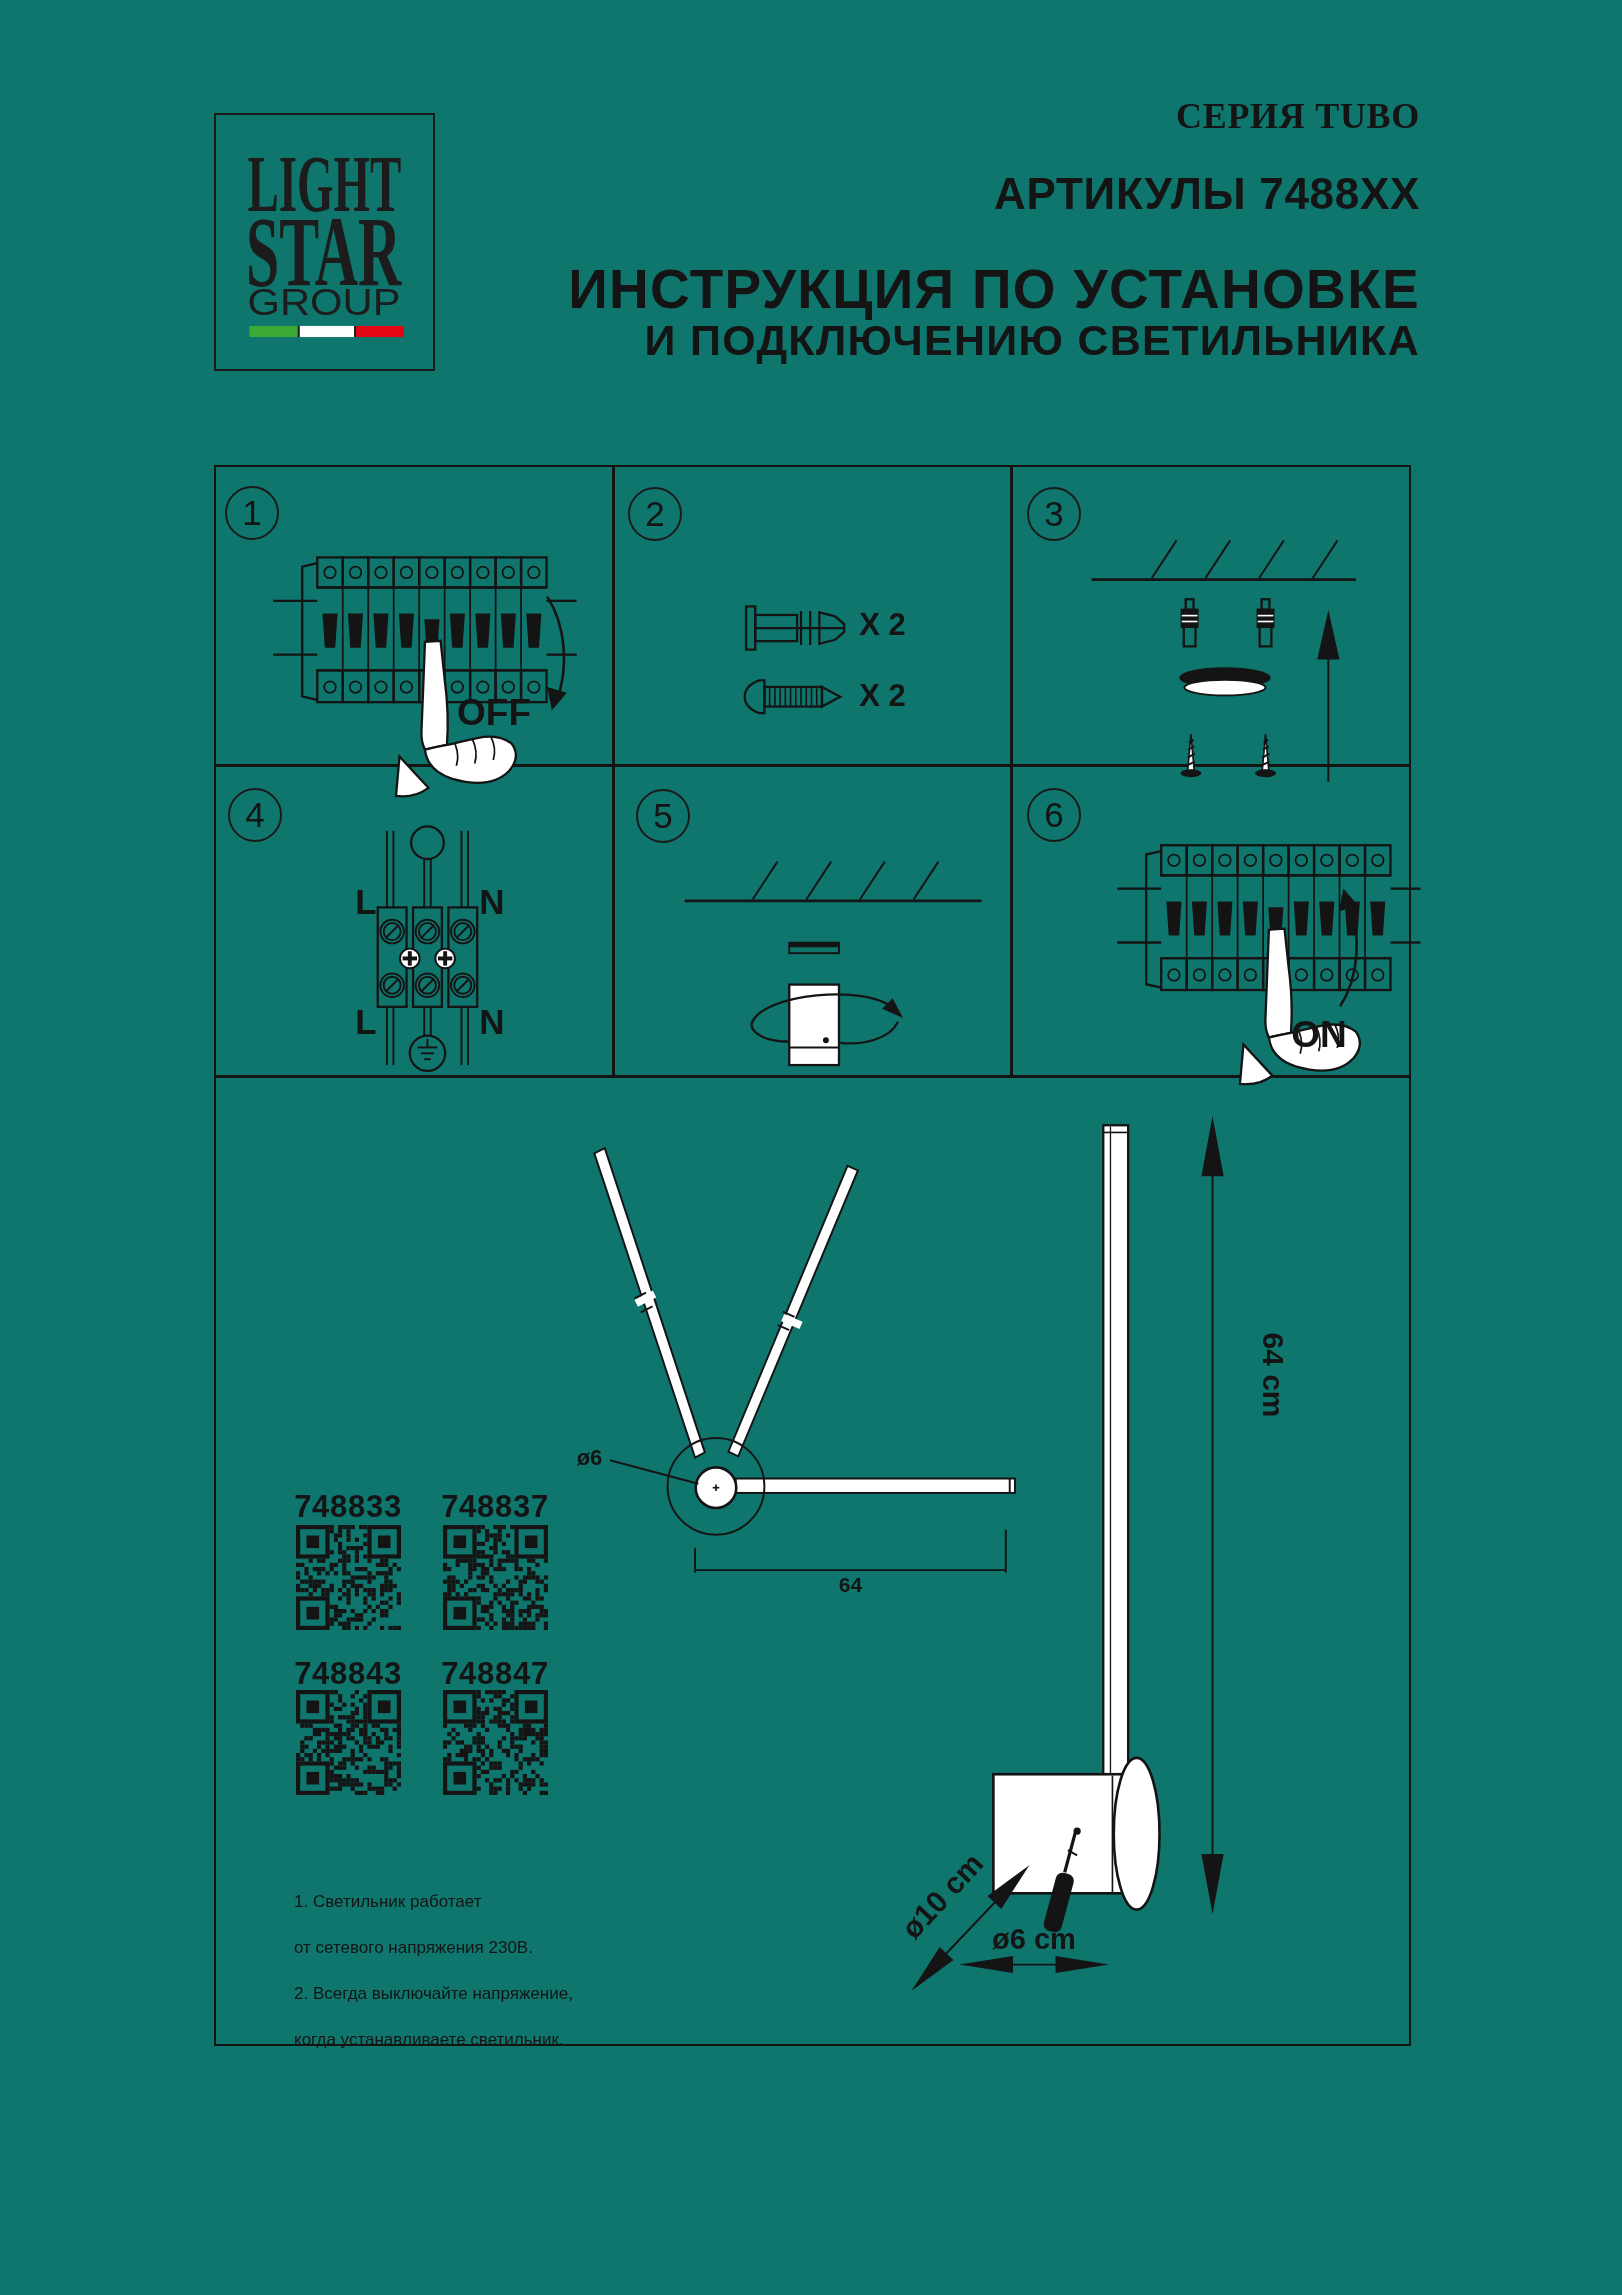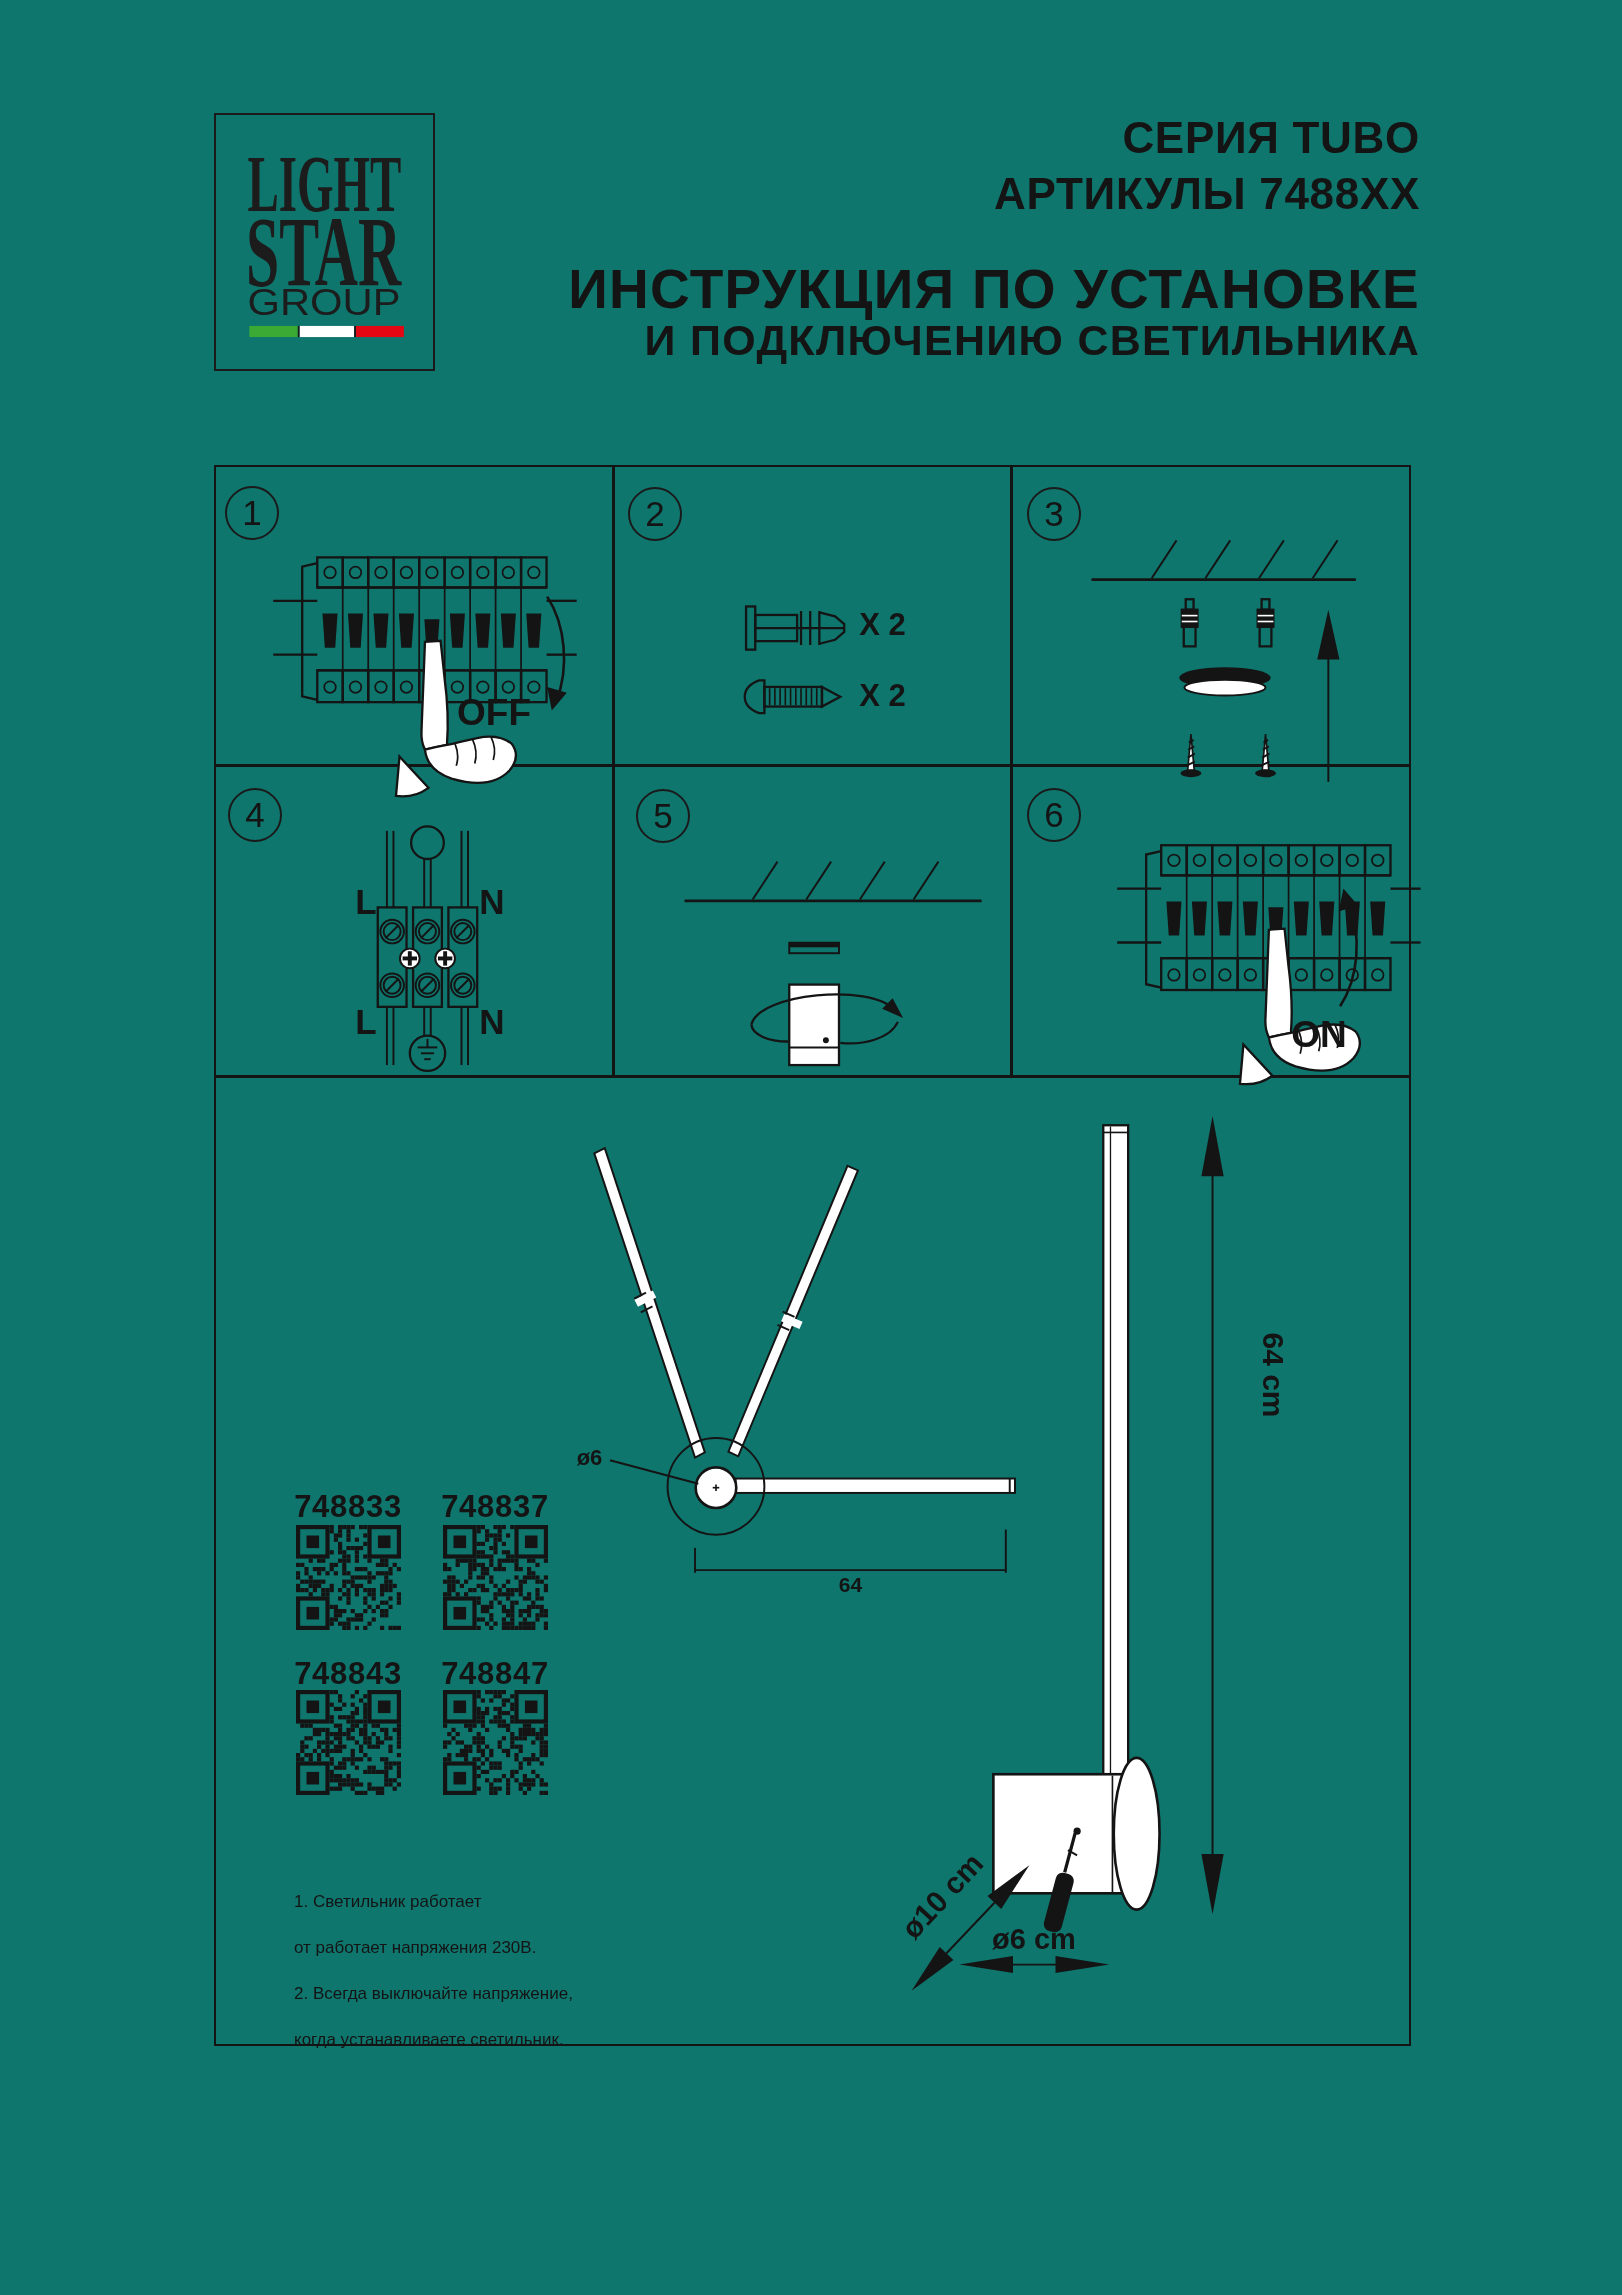--- a/index.html
+++ b/index.html
@@ -3,21 +3,21 @@
 <meta charset="utf-8">
 <style>
   html,body{margin:0;padding:0;background:#e8e8e8;}
   .page{position:relative;width:1623px;height:2295px;background:#0f766e;overflow:hidden;
         font-family:"Liberation Sans","DejaVu Sans",sans-serif;color:#141414;}
   .abs{position:absolute;}
   
   .logo-box{left:214px;top:113px;width:221px;height:258px;border:2.6px solid #1a1a1a;box-sizing:border-box;}
   
   .hline{position:absolute;right:203px;text-align:right;font-weight:bold;white-space:nowrap;letter-spacing:0.7px;}
-  .h-series{top:113px;font-size:44px;}
+  .h-series{top:95px;font-size:36px;font-family:Liberation Serif, serif;}
   .h-articles{top:169px;font-size:44px;}
   .h-t1{top:257px;font-size:55px;letter-spacing:1.3px;}
   .h-t2{top:316px;font-size:43px;letter-spacing:1.3px;}
   
   .grid-outer{left:214px;top:465px;width:1197px;height:1581px;border:2.6px solid #141414;box-sizing:border-box;}
   .vdiv{width:2.6px;background:#141414;top:465px;height:613px;}
   .hdiv{left:214px;width:1197px;height:2.6px;background:#141414;}
   
   .stepc{width:54px;height:54px;border:2.6px solid #1a1a1a;border-radius:50%;box-sizing:border-box;
          display:flex;align-items:center;justify-content:center;font-size:35px;font-weight:400;}
@@ -1234,20 +1234,20 @@
         <rect x="12.8" y="12.8" width="19.200000000000003" height="19.200000000000003" transform="translate(3.2,3.2)"></rect>
         <rect x="108.80000000000001" y="0" width="44.800000000000004" height="44.800000000000004" fill="none" stroke="#141414" stroke-width="6.4" transform="translate(3.2,3.2)"></rect>
         <rect x="121.60000000000001" y="12.8" width="19.200000000000003" height="19.200000000000003" transform="translate(3.2,3.2)"></rect>
         <rect x="0" y="108.80000000000001" width="44.800000000000004" height="44.800000000000004" fill="none" stroke="#141414" stroke-width="6.4" transform="translate(3.2,3.2)"></rect>
         <rect x="12.8" y="121.60000000000001" width="19.200000000000003" height="19.200000000000003" transform="translate(3.2,3.2)"></rect>
       </svg>
     </div>
 
   <div class="abs notes">
     <div>1. Светильник работает</div>
-    <div>от работает напряжения 230В.</div>
+    <div>от сетевого напряжения 230В.</div>
     <div>2. Всегда выключайте напряжение,</div>
     <div>когда устанавливаете светильник.</div>
   </div>
 
 
 </div>
 
 
 </body></html>

